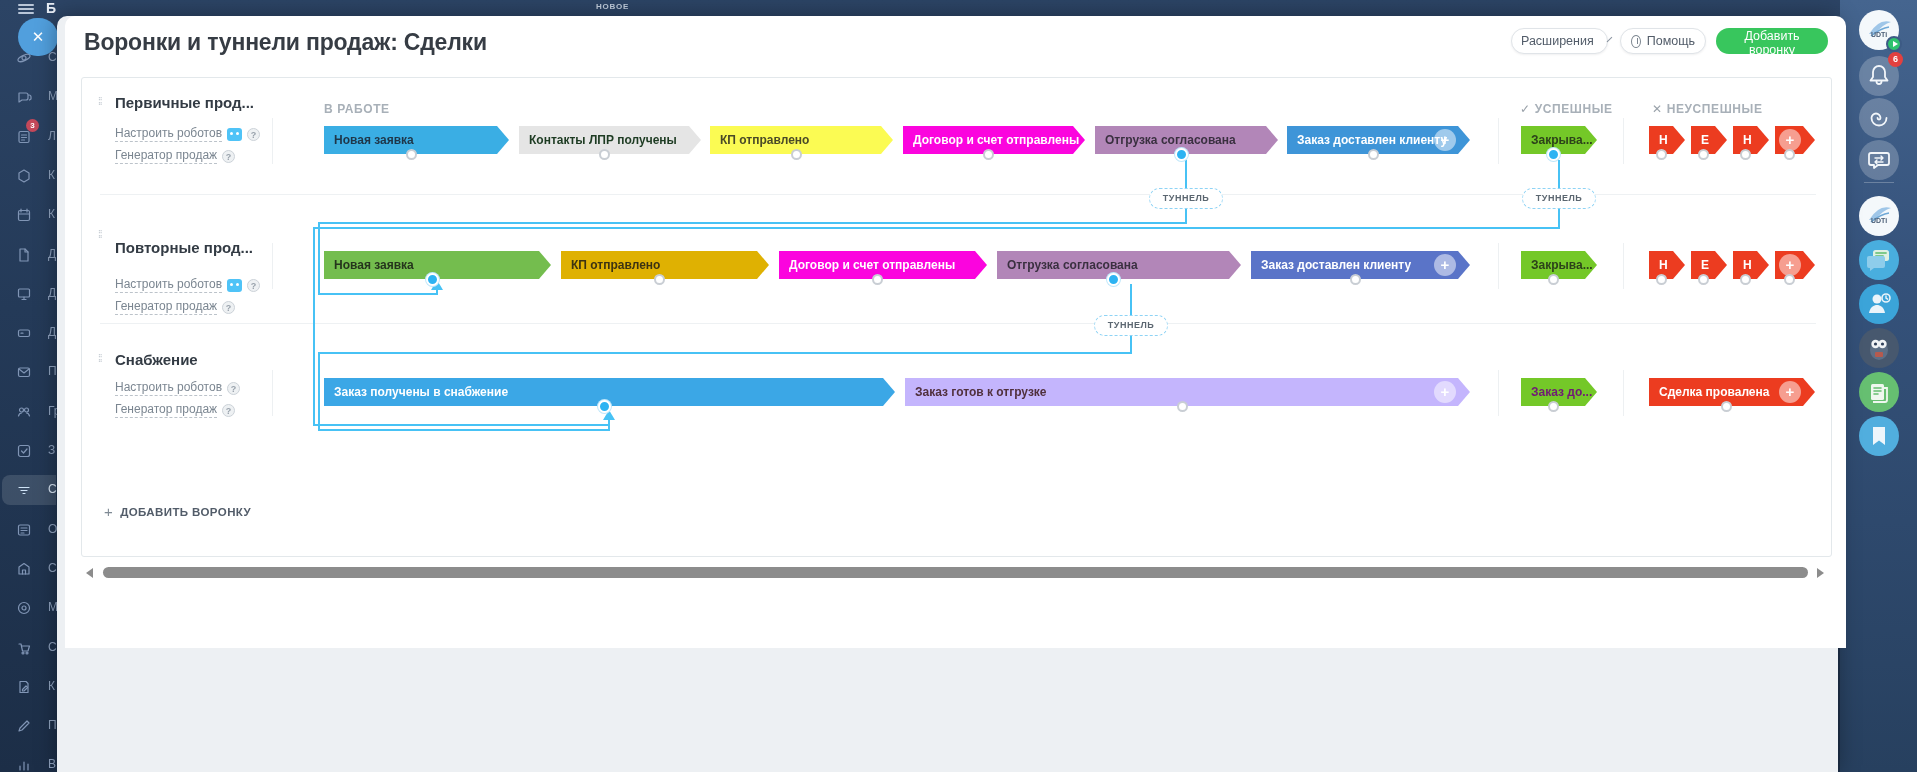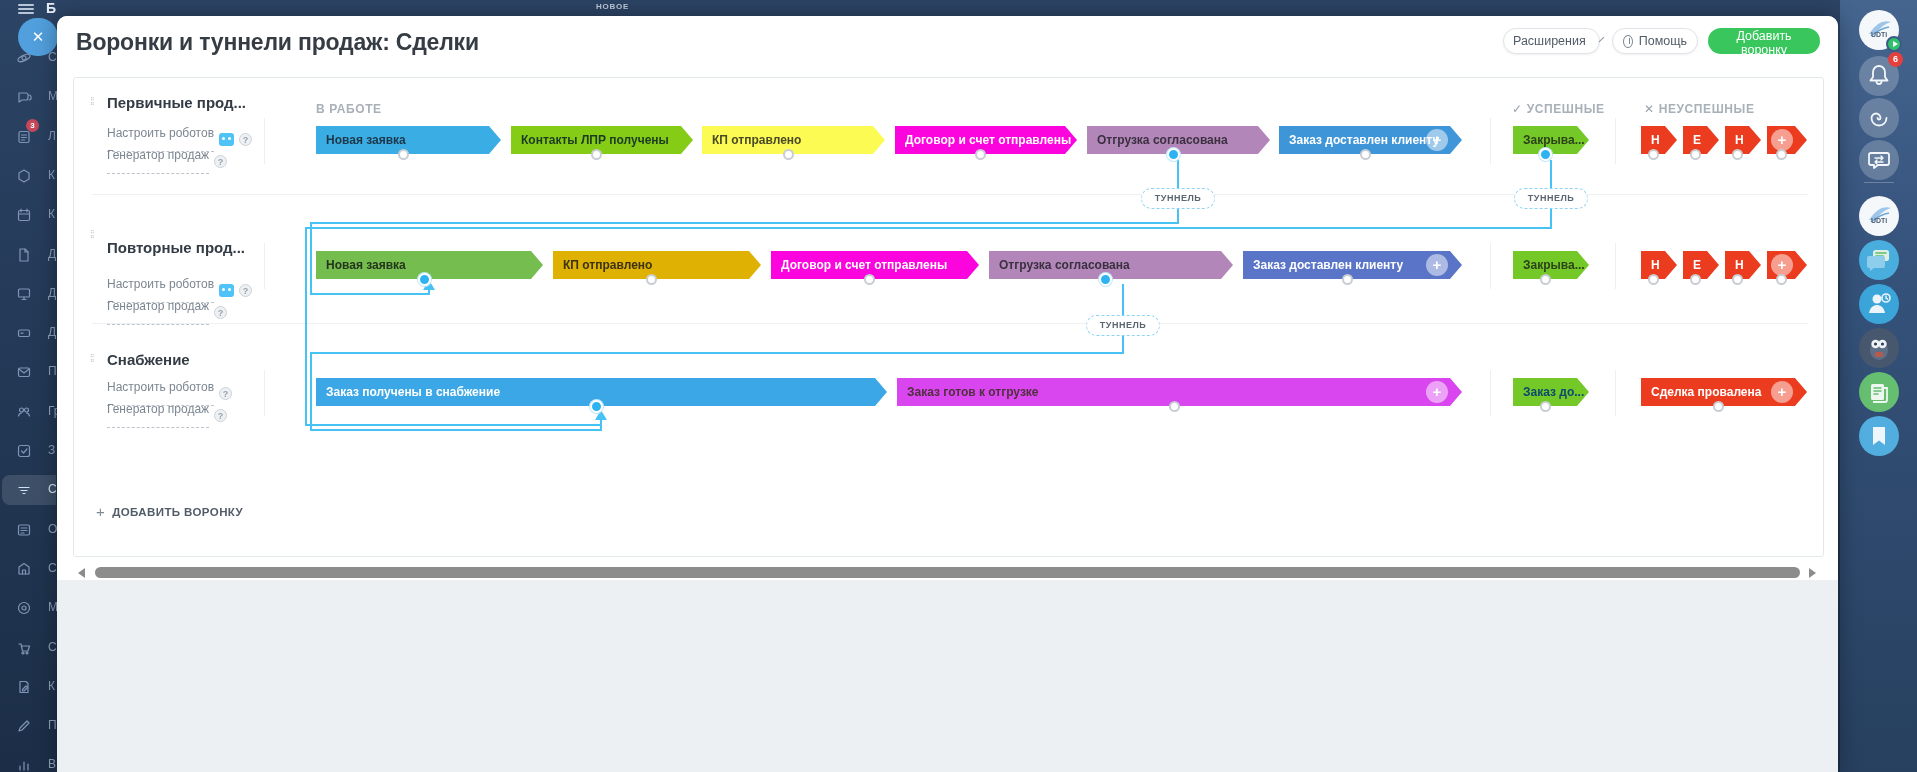--- a/index.html
+++ b/index.html
@@ -30,40 +30,40 @@
   .rs-ghost{background:rgba(255,255,255,.22);}
   .rs-badge{position:absolute;right:-4px;top:-4px;min-width:15px;height:15px;border-radius:8px;background:#e3403f;
     color:#fff;font-size:9px;font-weight:700;text-align:center;line-height:15px;z-index:2;}
   .rs-play{position:absolute;right:-3px;bottom:-2px;width:16px;height:16px;border-radius:50%;background:#2fc26e;border:2px solid #3d5b85;}
   .rs-play:after{content:"";position:absolute;left:5px;top:3px;border-left:5px solid #fff;border-top:3px solid transparent;border-bottom:3px solid transparent;}
   .rs-divider{position:absolute;left:24px;width:30px;height:1px;background:rgba(255,255,255,.25);}
   .rs-logo-txt{position:absolute;left:0;top:21px;width:40px;text-align:center;color:#4a5d75;font-size:7px;font-weight:700;}
   
   .modal{position:absolute;left:57px;top:16px;width:1781px;height:756px;z-index:5;background:#edf0f3;
     border-radius:10px 10px 0 0;box-shadow:0 0 22px rgba(0,0,0,.35);}
-  .sheet{position:absolute;left:0;top:0;width:1781px;height:564px;background:#fff;border-radius:10px 10px 0 0;}
+  .sheet{position:absolute;left:8px;top:0;width:1781px;height:632px;background:#fff;border-radius:10px 10px 0 0;}
   .modal-title{position:absolute;left:19px;top:13px;font-size:23px;font-weight:600;color:#363c44;letter-spacing:-.2px;}
   .pill{position:absolute;top:12px;height:26px;background:#fff;border:1px solid #e0e4e8;border-radius:14px;
     box-shadow:0 1px 2px rgba(60,70,80,.08);display:flex;align-items:center;color:#525c69;font-size:12.5px;cursor:pointer;}
   .pill-ext{left:1446px;width:97px;padding:0 9px;}
   .pill-ext .sep{width:1px;height:14px;background:#e0e4e8;margin:0 7px 0 8px;}
   .chev{width:7px;height:7px;border-right:1.5px solid #8b95a1;border-bottom:1.5px solid #8b95a1;transform:rotate(45deg);margin-top:-3px;}
   .pill-help{left:1555px;width:86px;padding:0 10px;}
   .info-ic{width:13px;height:13px;border:1.4px solid #7c8690;border-radius:50%;margin-right:6px;position:relative;}
   .info-ic:after{content:"";position:absolute;left:4.6px;top:2.5px;width:1.6px;height:6px;background:#7c8690;}
   .btn-add{position:absolute;left:1651px;top:12px;width:112px;height:26px;background:#38c65d;border:none;border-radius:14px;
     color:#fff;font-size:12.5px;font-family:inherit;cursor:pointer;}
   
   .panel{position:absolute;left:16px;top:61px;width:1751px;height:480px;background:#fff;border:1px solid #e3e8eb;border-radius:3px;}
   .col-label{position:absolute;top:24px;color:#a8b0b8;font-size:12px;font-weight:700;letter-spacing:.6px;}
   .col-label .glyph{color:#9aa2aa;margin-right:4px;font-weight:400;}
   .f-head{position:absolute;left:33px;font-size:15px;font-weight:700;color:#333b44;white-space:nowrap;}
   .drag{position:absolute;left:16px;color:#c3cad1;font-size:10px;letter-spacing:-1px;}
   .f-link{position:absolute;left:33px;font-size:12px;color:#7b8691;white-space:nowrap;display:flex;align-items:center;gap:5px;cursor:pointer;}
-  .f-link .txt{border-bottom:1px dashed #bcc3ca;padding-bottom:11px;}
+  .f-link .txt{border-bottom:1px dashed #bcc3ca;padding-bottom:1px;}
   .robot{width:15px;height:13px;background:#4fc3f7;border-radius:3px;position:relative;}
   .robot:before{content:"";position:absolute;left:3px;top:4px;width:3px;height:3px;border-radius:50%;background:#fff;}
   .robot:after{content:"";position:absolute;right:3px;top:4px;width:3px;height:3px;border-radius:50%;background:#fff;}
   .help-dot{width:13px;height:13px;border-radius:50%;background:#eef1f3;border:1px solid #ccd2d8;color:#98a1ab;
     font-size:9px;font-weight:700;text-align:center;line-height:12px;}
   .stage{position:absolute;height:28px;clip-path:polygon(0 0,calc(100% - 12px) 0,100% 50%,calc(100% - 12px) 100%,0 100%);cursor:pointer;}
   .stage span{display:block;padding:0 14px 0 10px;line-height:28px;font-size:12px;font-weight:700;white-space:nowrap;overflow:hidden;}
   .plus-badge{position:absolute;top:3px;width:22px;height:22px;border-radius:50%;background:rgba(255,255,255,.5);
     color:#fff;font-size:15px;font-weight:700;text-align:center;line-height:21px;cursor:pointer;}
   .ring{position:absolute;width:11px;height:11px;border-radius:50%;background:#fff;border:2px solid #c9ced4;z-index:6;cursor:pointer;}
@@ -336,21 +336,21 @@
             <span class="txt">Генератор продаж</span>
             <span class="help-dot">?</span>
           </div>
           <div class="vsep" style="left: 190px; top: 40px; height: 46px;"></div>
           <div class="vsep" style="left: 1416px; top: 40px; height: 46px;"></div>
           <div class="vsep" style="left: 1541px; top: 40px; height: 46px;"></div>
           <div class="stage" style="left: 242px; top: 48px; width: 185px; background: rgb(58, 174, 228);">
             <span style="color: rgb(31, 54, 72);">Новая заявка</span>
           </div>
           <div class="ring" style="left: 324px; top: 71px;"></div>
-          <div class="stage" style="left: 437px; top: 48px; width: 182px; background: #84cc16;">
+          <div class="stage" style="left: 437px; top: 48px; width: 182px; background: #e5e5e5;">
             <span style="color: rgb(29, 59, 34);">Контакты ЛПР получены</span>
           </div>
           <div class="ring" style="left: 517px; top: 71px;"></div>
           <div class="stage" style="left: 628px; top: 48px; width: 183px; background: rgb(251, 251, 83);">
             <span style="color: rgb(74, 74, 40);">КП отправлено</span>
           </div>
           <div class="ring" style="left: 709px; top: 71px;"></div>
           <div class="stage" style="left: 821px; top: 48px; width: 182px; background: rgb(251, 4, 222);">
             <span style="color: rgb(255, 255, 255);">Договор и счет отправлены</span>
           </div>
@@ -451,27 +451,27 @@
             <span class="txt">Генератор продаж</span>
             <span class="help-dot">?</span>
           </div>
           <div class="vsep" style="left: 190px; top: 292px; height: 46px;"></div>
           <div class="vsep" style="left: 1416px; top: 292px; height: 46px;"></div>
           <div class="vsep" style="left: 1541px; top: 292px; height: 46px;"></div>
           <div class="stage" style="left: 242px; top: 300px; width: 571px; background: rgb(59, 167, 230);">
             <span style="color: rgb(255, 255, 255);">Заказ получены в снабжение</span>
           </div>
           <div class="bdot" style="left: 516px; top: 322px;"></div>
-          <div class="stage" style="left: 823px; top: 300px; width: 565px; background: #d946ef;">
+          <div class="stage" style="left: 823px; top: 300px; width: 565px; background: #c4b5fd;">
             <span style="color: rgb(80, 48, 61);">Заказ готов к отгрузке</span>
           </div>
           <div class="plus-badge" style="left: 1352px; top: 303px;">+</div>
           <div class="ring" style="left: 1095px; top: 323px;"></div>
           <div class="stage" style="left: 1439px; top: 300px; width: 76px; background: rgb(116, 200, 40);">
-            <span style="color: #0c4a6e;">Заказ до...</span>
+            <span style="color: #701a75;">Заказ до...</span>
           </div>
           <div class="ring" style="left: 1466px; top: 323px;"></div>
           <div class="stage" style="left: 1567px; top: 300px; width: 166px; background: rgb(236, 60, 32);">
             <span style="color: rgb(255, 255, 255);">Сделка провалена</span>
           </div>
           <div class="plus-badge" style="left: 1697px; top: 303px;">+</div>
           <div class="ring" style="left: 1639px; top: 323px;"></div>
         </div>
 
       <div class="add-funnel-link">

